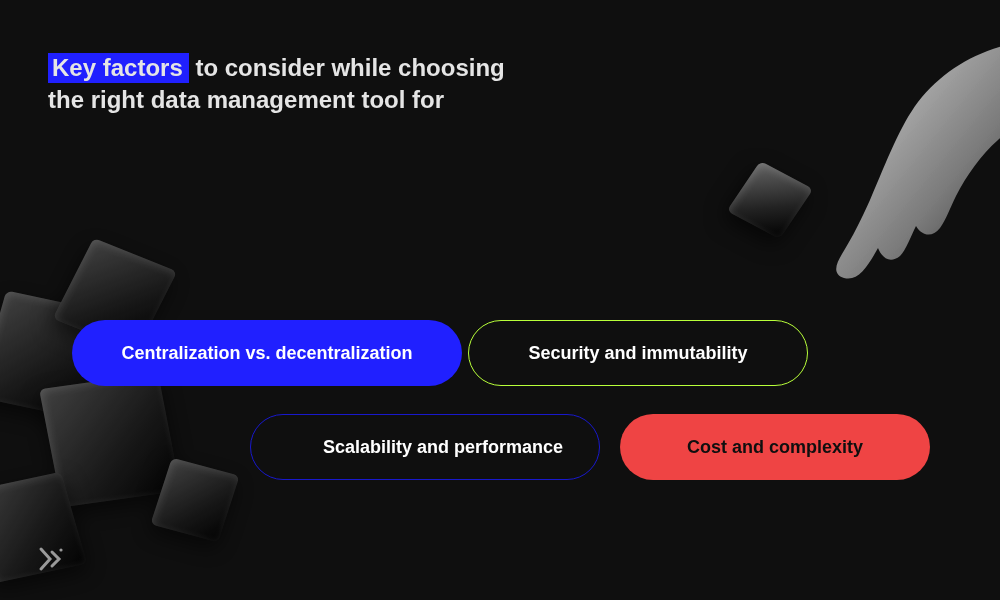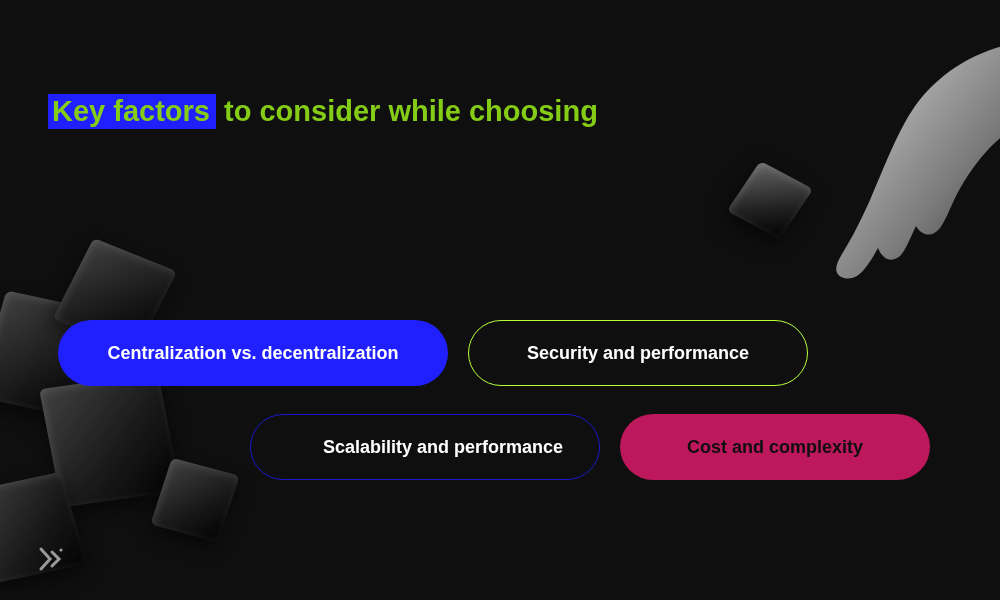--- a/index.html
+++ b/index.html
@@ -8,26 +8,25 @@
   height: 600px;
   background: #0f0f0f;
   font-family: -apple-system, BlinkMacSystemFont, "Segoe UI", Helvetica, Arial, sans-serif;
   position: relative;
   overflow: hidden;
 }
 .title {
   position: absolute;
   top: 52px;
   left: 48px;
-  font-size: 29px;
+  font-size: 24px;
   font-weight: 600;
   line-height: 1.35;
-  color: #84cc16;
+  color: #e5e5e5;
   max-width: 560px;
-  margin-top: 40px;
 }
 .highlight {
   background: #2020ff;
   padding: 1px 6px 2px 4px;
 }
 .pills {
   position: absolute;
   top: 320px;
   left: 0;
   width: 100%;
@@ -39,21 +38,21 @@
   display: flex;
   align-items: center;
   justify-content: center;
   font-size: 18px;
   font-weight: 600;
   white-space: nowrap;
   padding: 0 36px;
 }
 .pill-1 {
   top: 0;
-  left: 58px;
+  left: 72px;
   width: 390px;
   background: #2020ff;
   color: #ffffff;
 }
 .pill-2 {
   top: 0;
   left: 468px;
   width: 340px;
   background: transparent;
   border: 1.5px solid #b8ff3a;
@@ -65,21 +64,21 @@
   width: 350px;
   background: transparent;
   border: 1.5px solid #1818cc;
   color: #ffffff;
   justify-content: flex-end;
 }
 .pill-4 {
   top: 94px;
   left: 620px;
   width: 310px;
-  background: #be185d;
+  background: #ef4444;
   color: #0f0f0f;
 }
 
 .cube {
   position: absolute;
   background: linear-gradient(135deg, #4a4a4a 0%, #1a1a1a 60%, #000000 100%);
   border-radius: 6px;
   box-shadow: inset 2px 2px 8px rgba(255,255,255,0.15), 0 8px 20px rgba(0,0,0,0.6);
 }
 .cube-small-top {
@@ -142,29 +141,29 @@
         <stop offset="60%" stop-color="#7a7a7a"></stop>
         <stop offset="100%" stop-color="#2b2b2b"></stop>
       </linearGradient>
     </defs>
     <path d="M280 0 C 230 8 195 28 168 62 C 150 86 138 118 120 160 C 112 178 102 198 92 214 C 86 224 82 234 94 238 C 108 242 118 226 128 208 C 132 218 140 224 150 216 C 156 210 160 198 166 186 C 172 196 182 198 190 188 C 196 180 200 168 206 156 C 216 136 232 114 248 100 C 262 88 276 80 280 70 Z" fill="url(#handGrad)"></path>
   </svg>
 </div>
 
 <h1 class="title">
   <span class="highlight">Key factors</span><span> to consider while choosing</span><br>
-  <br>
+  <span>the right data management tool for</span><br>
 </h1>
 
 <div class="pills">
   <div class="pill pill-1">
     <span>Centralization vs. decentralization</span>
   </div>
   <div class="pill pill-2">
-    <span>Security and performance</span>
+    <span>Security and immutability</span>
   </div>
   <div class="pill pill-3">
     <span>Scalability and performance</span>
   </div>
   <div class="pill pill-4">
     <span>Cost and complexity</span>
   </div>
 </div>
 
 <div class="logo">

